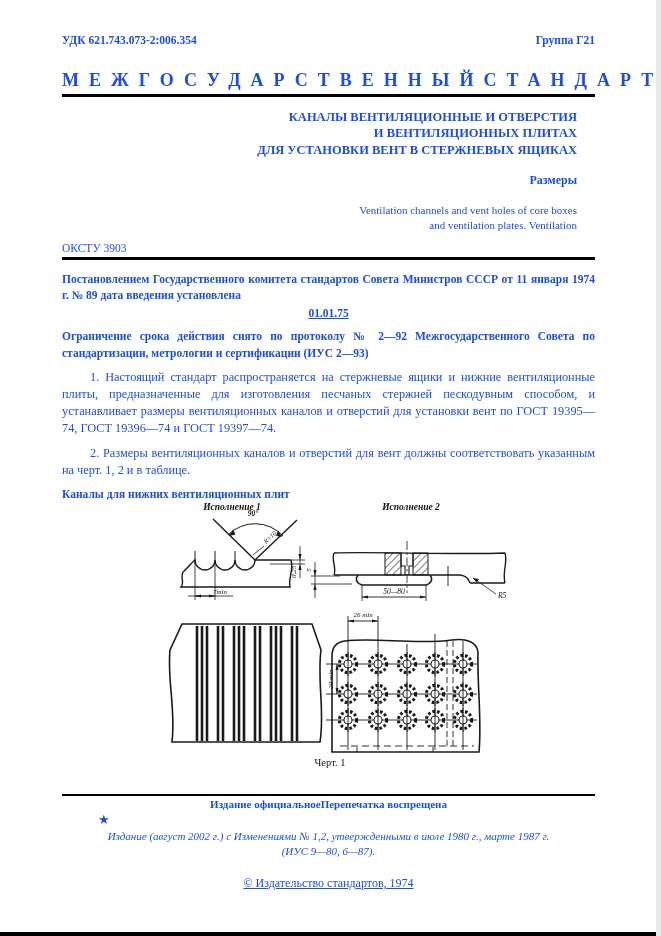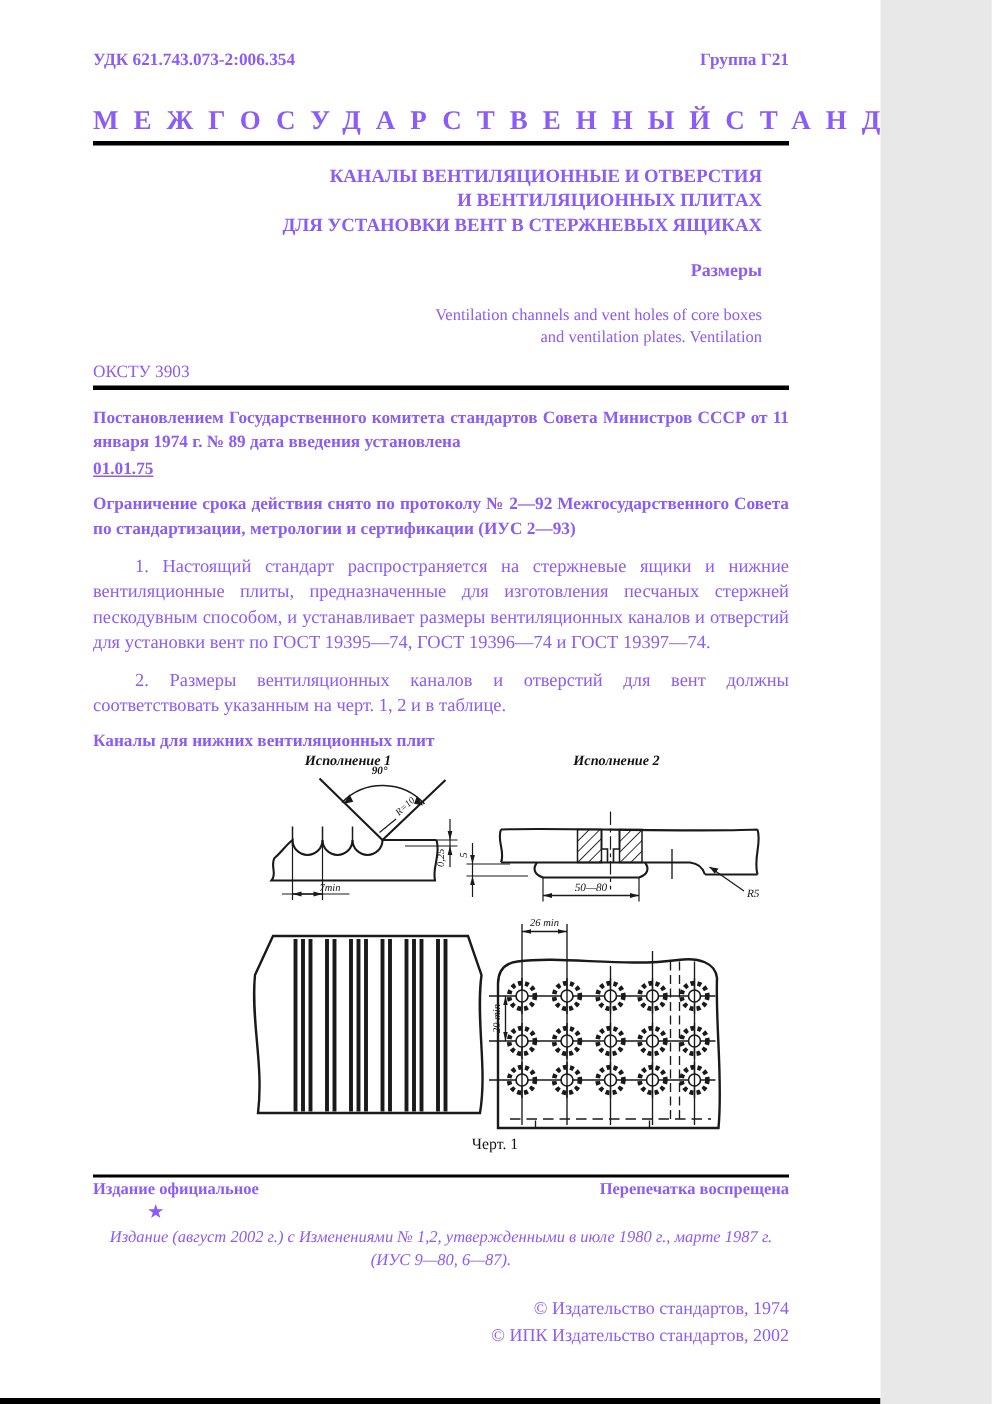--- a/index.html
+++ b/index.html
@@ -1,51 +1,51 @@
 <!DOCTYPE html>
 <html><head>
 <meta charset="utf-8">
 <style>
   html,body{margin:0;padding:0;background:#e8e8e8;}
   .page{
-    position:relative; width:587px; height:936px; background:#ffffff;
+    position:relative; width:656px; height:936px; background:#ffffff;
     box-sizing:border-box; padding:34px 61px 0 62px;
     font-family:"Liberation Serif","DejaVu Serif",serif;
-    color:#8b5cf6; overflow:hidden;
+    color:#1d4ed8; overflow:hidden;
   }
   .top-row{display:flex;justify-content:space-between;font-weight:bold;font-size:11.5px;}
   .msk-row{display:flex;justify-content:space-between;margin-top:24px;
     border-bottom:3px solid #000;padding-bottom:3px;font-weight:bold;font-size:18px;}
   .msk-row span{letter-spacing:10px;white-space:nowrap;}
   .title-section{display:flex;margin-top:12px;}
   .title-left{flex:1;text-align:right;padding:0 18px 0 40px;}
   .main-title{font-weight:bold;font-size:12.5px;line-height:1.3;}
   .subtitle{font-weight:bold;font-size:12px;margin-top:15px;}
   .title-en{font-size:11px;line-height:1.4;margin-top:15px;}
   .title-right{width:148px;text-align:center;}
   .gost-label,.gost-number{font-weight:bold;font-size:15px;line-height:1.25;}
   .replaces-label{font-weight:bold;font-size:11.5px;margin-top:11px;}
   .replaces{font-weight:bold;font-size:12px;line-height:1.55;}
   .okstu{font-size:11.5px;margin-top:8px;}
   .rule{border-bottom:3px solid #000;margin-top:3px;}
   .decree{font-weight:bold;font-size:11.5px;line-height:1.45;margin-top:11px;text-align:justify;}
-  .eff-date{font-weight:bold;font-size:11.5px;text-align:left;text-decoration:underline;margin-top:3px;}
+  .eff-date{font-weight:bold;font-size:11.5px;text-align:center;text-decoration:underline;margin-top:3px;}
   .limitation{font-weight:bold;font-size:11.5px;line-height:1.45;margin-top:9px;text-align:justify;}
   .body-para{font-size:12.3px;line-height:1.38;text-align:justify;text-indent:28px;margin-top:8px;}
   .fig-heading{font-weight:bold;font-size:11.5px;text-align:left;margin-top:9px;font-family:Liberation Serif, serif;}
   .fig-wrap{margin:0 -61px 0 -62px;}
   svg text{font-family:"Liberation Serif","DejaVu Serif",serif;fill:#131313;}
   .flab{font-style:italic;font-weight:bold;font-size:9.5px;}
   .fdim{font-style:italic;font-size:7.5px;}
   .fcap{font-size:10.5px;}
-  .footer-rule{display:flex;justify-content:space-between;border-top:2.5px solid #000;
-    padding-top:2px;font-weight:bold;font-size:11px;margin-top:4px;}
+  .footer-rule{display:flex;justify-content:center;border-top:2.5px solid #000;
+    padding-top:2px;font-weight:bold;font-size:11px;margin-top:16px;}
   .star{font-family:"DejaVu Sans",sans-serif;font-size:13px;margin:2px 0 0 36px;}
   .edition-note{font-style:italic;font-size:11px;text-align:center;line-height:1.4;margin-top:2px;}
-  .copyright{ text-align:right;font-size:12px;line-height:1.55;margin-top:14px;}
+  .copyright{ text-align:center;font-size:12px;line-height:1.55;margin-top:14px;text-decoration:underline;}
   .scan-edge{position:absolute;left:0;right:0;bottom:0;height:4px;background:#000;}
 </style>
 </head>
 <body>
 
 <div class="page">
 
   <div class="top-row">
     <span>УДК 621.743.073-2:006.354</span>
     <span>Группа Г21</span>
@@ -188,17 +188,16 @@
     <span>Издание официальное</span>
     <span>Перепечатка воспрещена</span>
   </div>
   <div class="star">★</div>
   <div class="edition-note">
     <div>Издание (август 2002 г.) с Изменениями № 1,2, утвержденными в июле 1980 г., марте 1987 г.</div>
     <div>(ИУС 9—80, 6—87).</div>
   </div>
   <div class="copyright">
     <div>©  Издательство стандартов, 1974</div>
-    <div>©  ИПК  Издательство стандартов, 2002</div>
   </div>
 
   <div class="scan-edge"></div>
 </div>
 
 </body></html>

